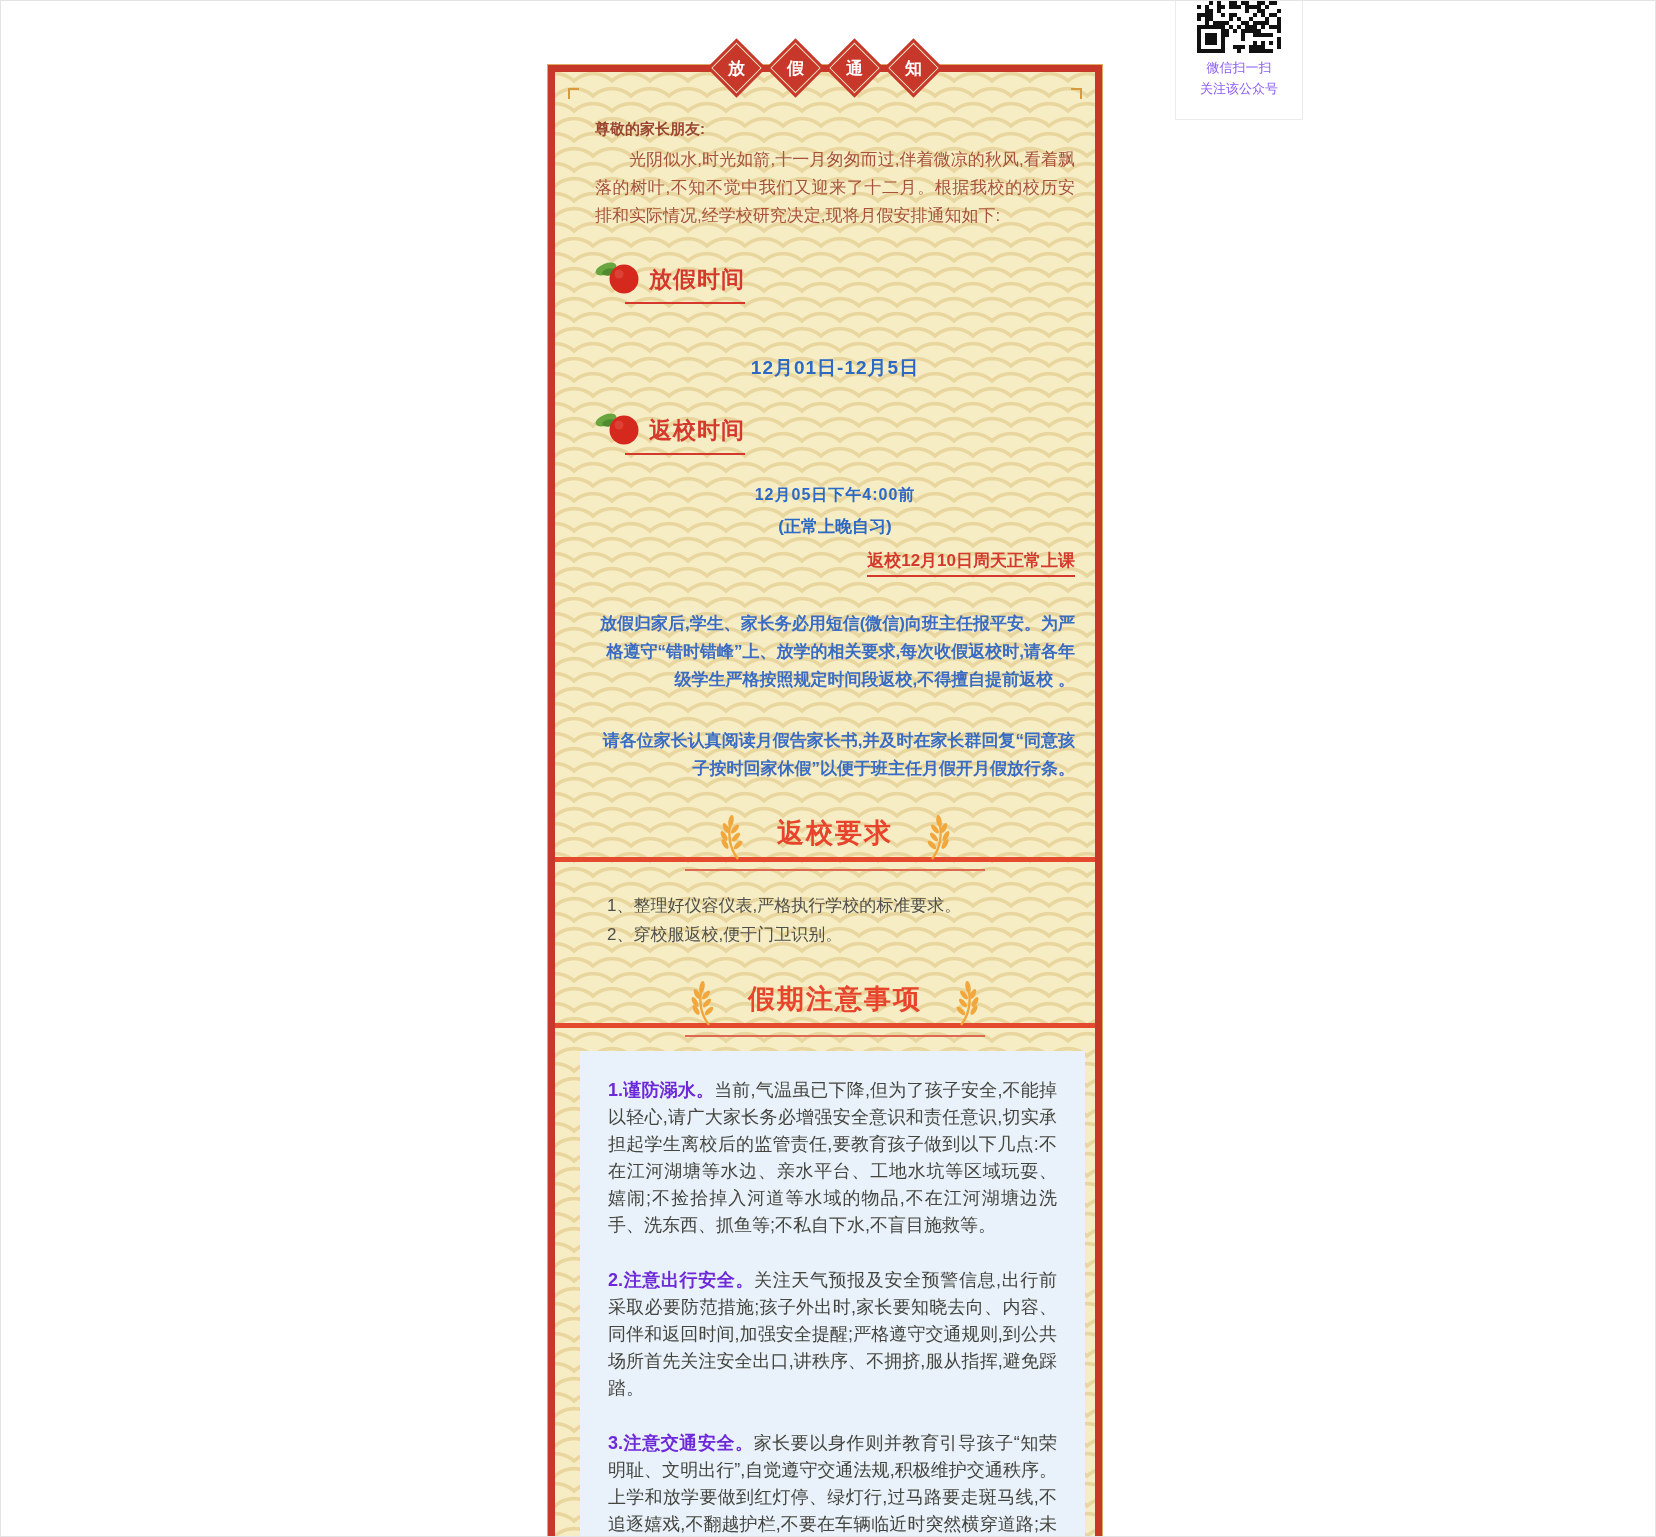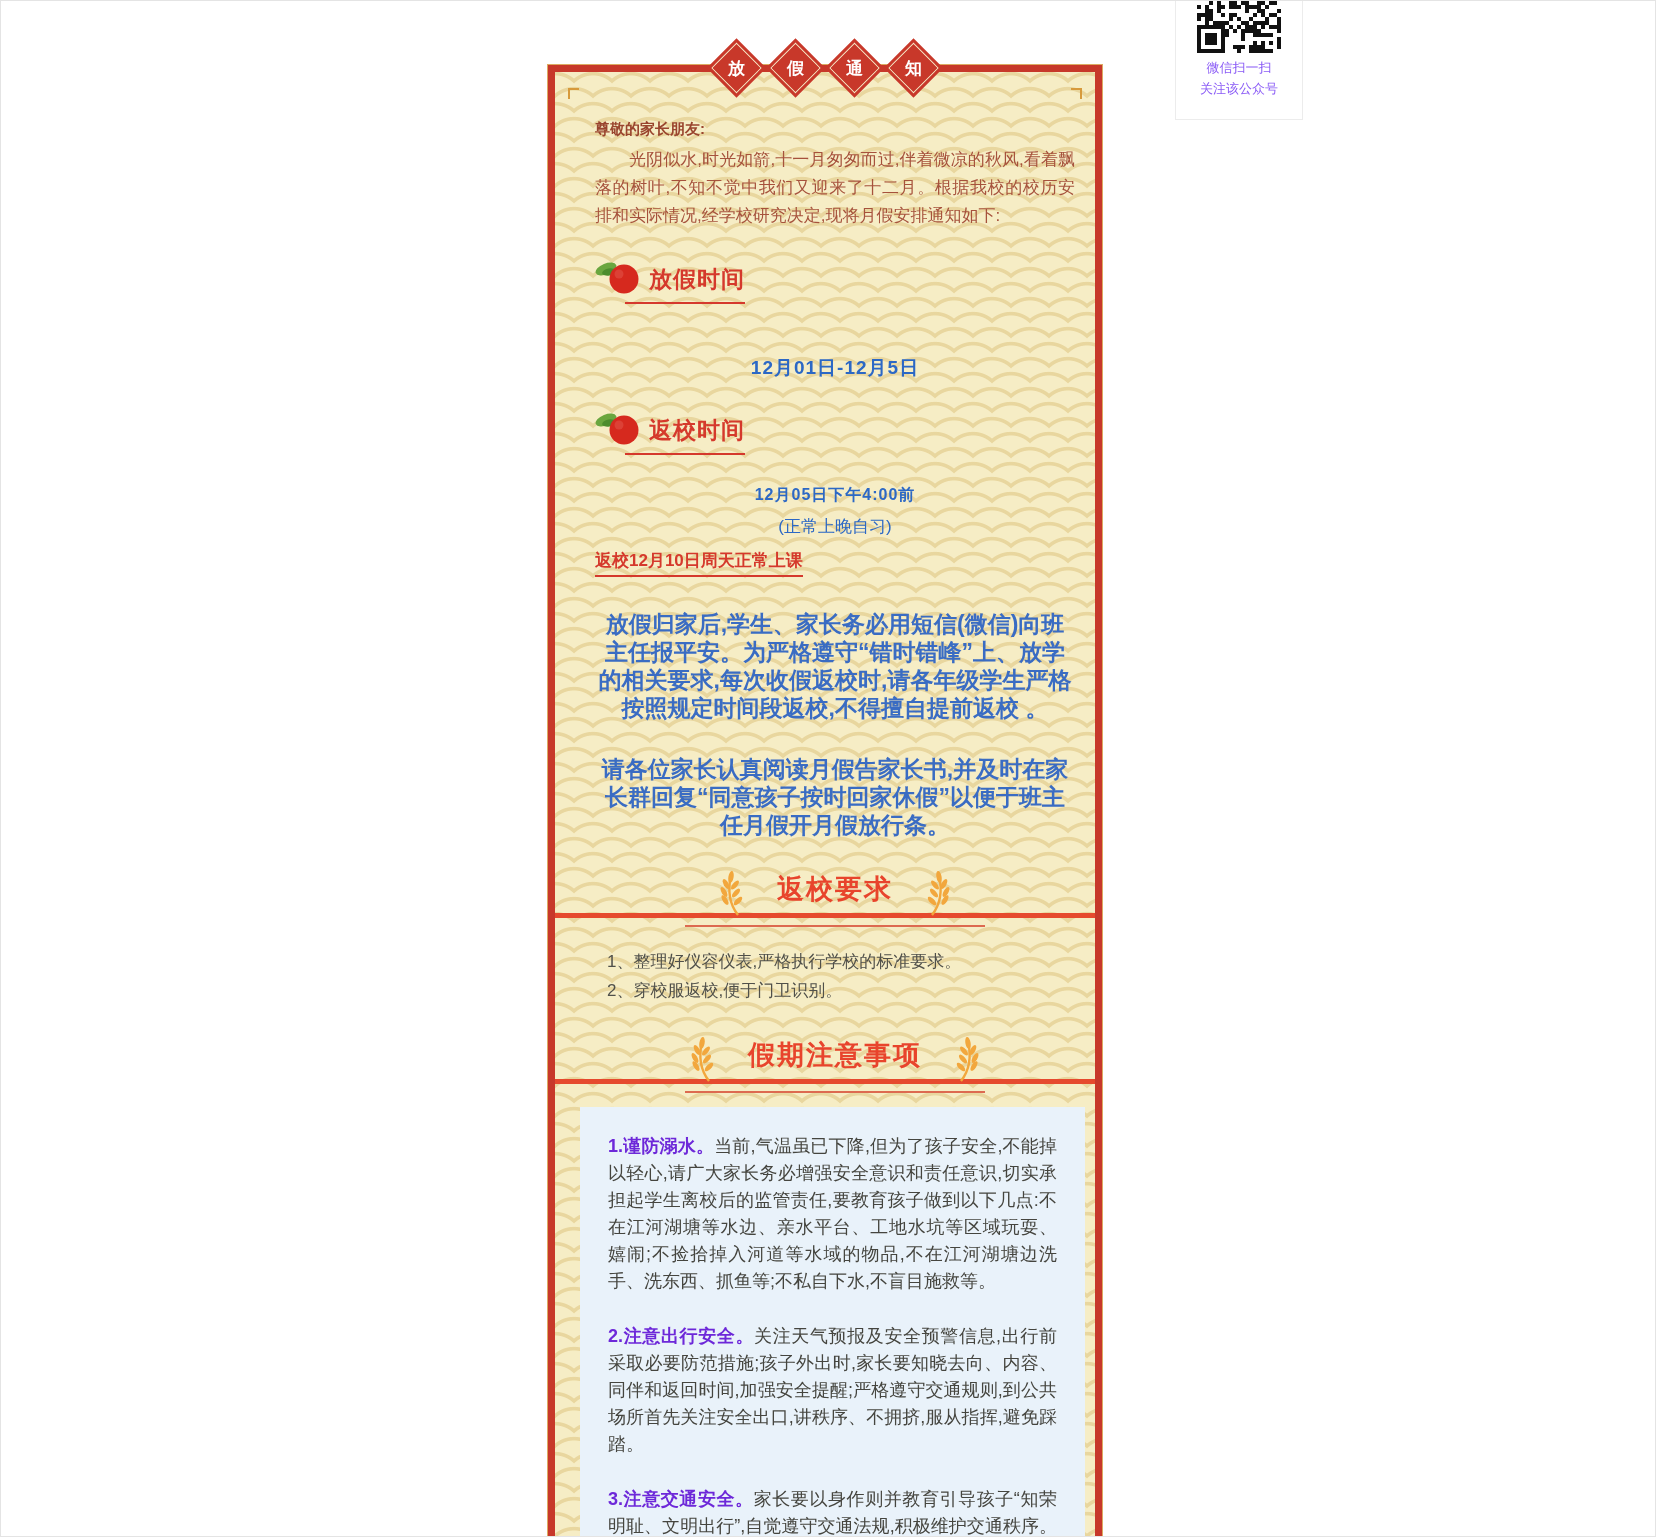--- a/index.html
+++ b/index.html
@@ -39,25 +39,25 @@
   .intro{margin-top:7px;font-size:17px;line-height:28px;color:#a6523c;text-align:justify;text-indent:2em;}
 
   
   .time-head{margin-top:26px;display:flex;align-items:center;justify-content:flex-start;gap:8px;}
   .time-title-wrap{position:relative;display:inline-block;}
   .time-title{font-size:23px;font-weight:bold;color:#d5392c;letter-spacing:1px;}
   .time-underline{position:absolute;left:-24px;right:0;bottom:-9px;height:2px;background:#d5392c;}
 
   .date-range{margin-top:53px;text-align:center;font-size:19px;font-weight:bold;color:#2c68c5;letter-spacing:1px;}
   .time-big{margin-top:32px;text-align:center;font-size:16px;font-weight:bold;color:#2c68c5;letter-spacing:1px;}
-  .time-note{margin-top:9px;text-align:center;font-size:17px;font-weight:normal;color:#2c68c5;}
-  .time-class{margin-top:11px;text-align:left;}
+  .time-note{margin-top:9px;text-align:center;font-size:17px;font-weight:bold;color:#2c68c5;}
+  .time-class{margin-top:11px;text-align:right;}
   .time-class span{display:inline-block;font-size:17px;font-weight:bold;color:#d5392c;border-bottom:2px solid #d5392c;padding-bottom:3px;}
 
-  .para-blue{margin-top:33px;font-size:23px;font-weight:bold;color:#3a6cc3;line-height:28px;text-align:center;}
+  .para-blue{margin-top:33px;font-size:17px;font-weight:bold;color:#3a6cc3;line-height:28px;text-align:right;}
 
   
   .sec-head{margin-top:32px;display:flex;align-items:center;justify-content:center;gap:33px;}
   .sec-title{font-size:27px;font-weight:bold;color:#e8442c;letter-spacing:2px;}
   .wheat{display:inline-flex;margin-bottom:-10px;}
   .wheat.flip{transform:scaleX(-1);}
   .rule-thick{height:5px;background:#e64a2e;margin:6px -20px 0 -40px;}
   .rule-thin{height:2px;background:#dd6a50;width:300px;margin:7px auto 0;}
 
   .req-list{margin-top:20px;font-size:17px;color:#50504a;line-height:29px;padding-left:12px;}

